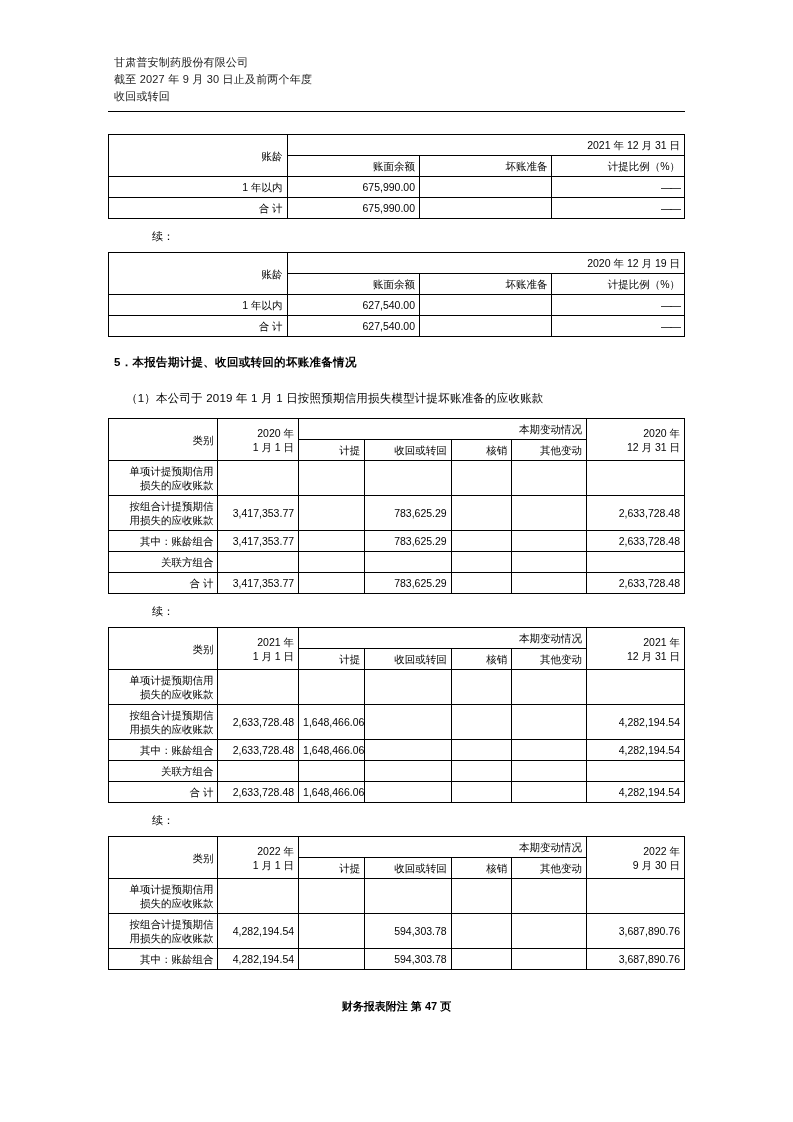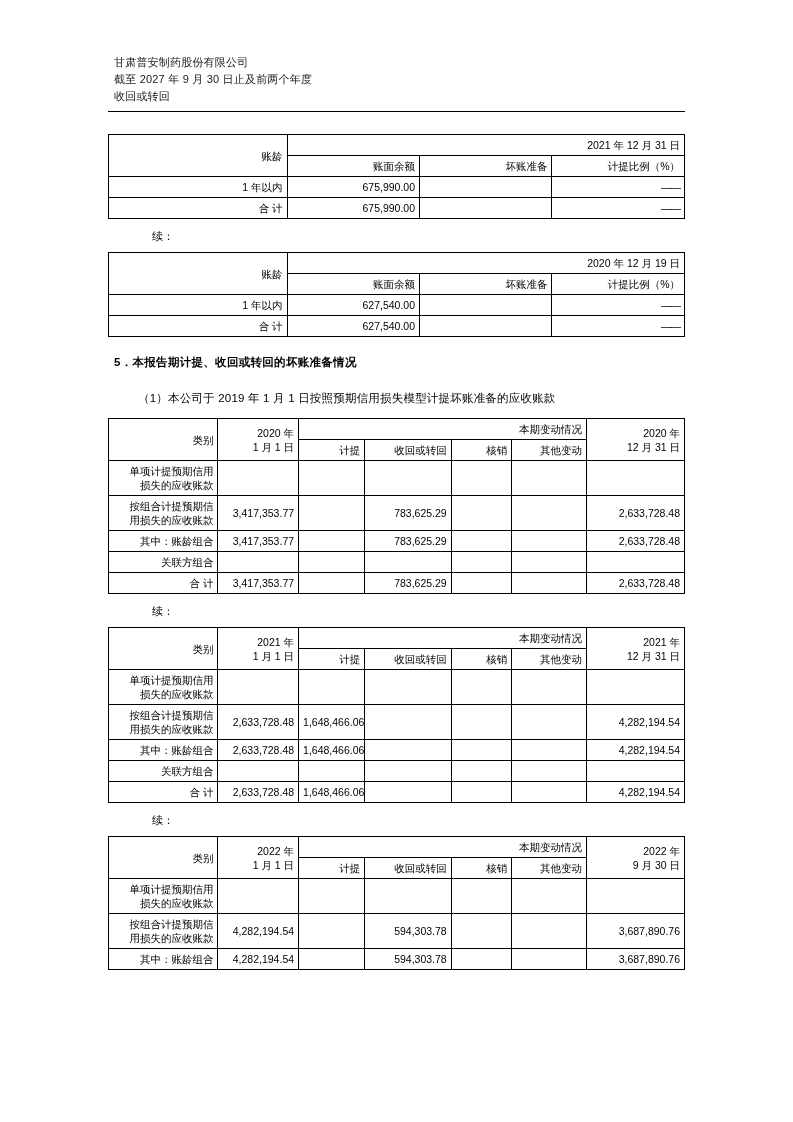--- a/index.html
+++ b/index.html
@@ -69,21 +69,21 @@
   .sec-head {
     font-family: "Liberation Sans", "DejaVu Sans", sans-serif;
     font-size: 11.5px;
     font-weight: bold;
     margin: 18px 0 21px 6px;
     letter-spacing: 0.3px;
   }
   .sub-head {
     font-family: "Liberation Sans", "DejaVu Sans", sans-serif;
     font-size: 11.5px;
-    margin: 0 0 12px 30px;
+    margin: 0 0 12px 18px;
     letter-spacing: 0.2px;
   }
   .dash {
     letter-spacing: -1px;
   }
   
   .footer {
     position: absolute;
     left: 0;
     right: 0;
@@ -416,14 +416,15 @@
         <td class="r">4,282,194.54</td>
         <td class="r"></td>
         <td class="r">594,303.78</td>
         <td class="r"></td>
         <td class="r"></td>
         <td class="r">3,687,890.76</td>
       </tr>
     </tbody>
   </table>
 
+  <div class="footer">财务报表附注  第 47 页</div>
 
 </div>
 
 </body></html>

